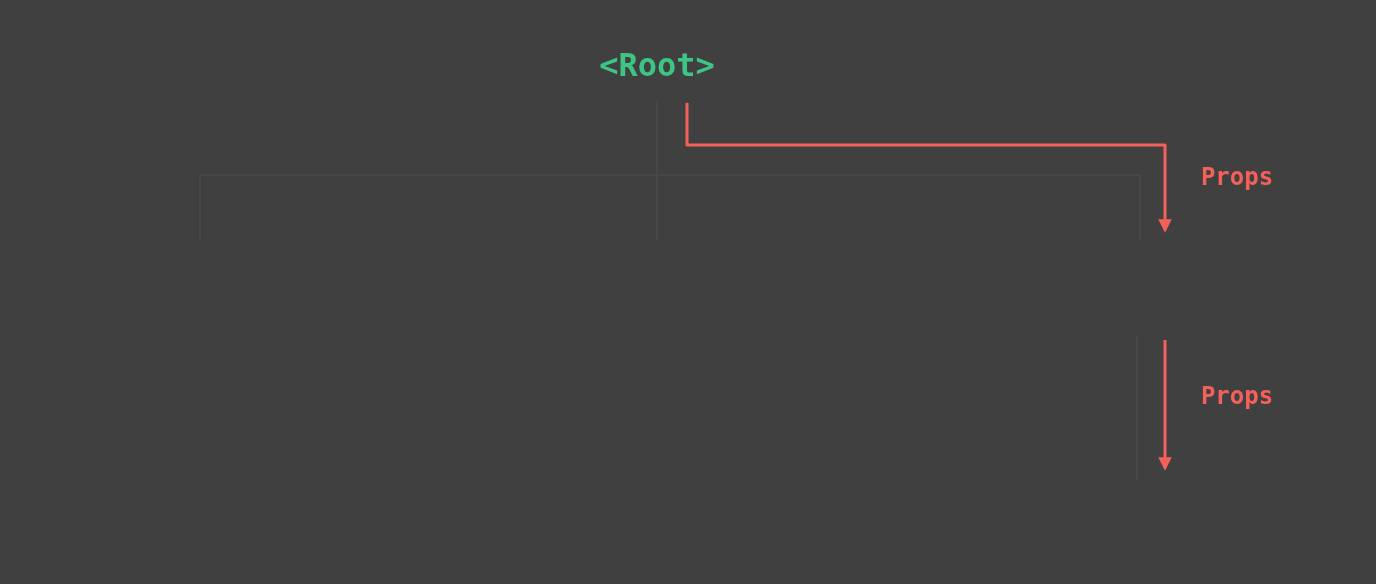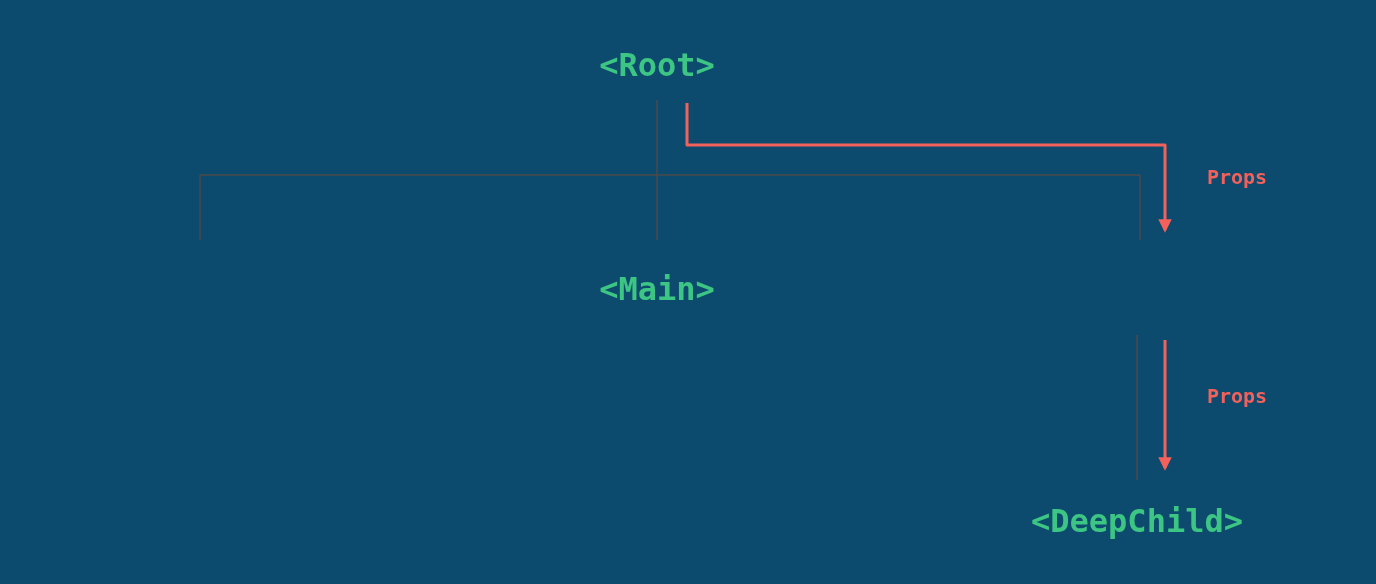--- a/index.html
+++ b/index.html
@@ -4,21 +4,21 @@
 <style>
   html, body {
     margin: 0;
     padding: 0;
     background: #000000;
   }
   .canvas {
     position: relative;
     width: 1376px;
     height: 584px;
-    background: #0c4a6e;
+    background: #404040;
     overflow: hidden;
     font-family: "DejaVu Sans Mono", monospace;
   }
   svg.wires {
     position: absolute;
     left: 0;
     top: 0;
     width: 1376px;
     height: 584px;
   }
@@ -29,21 +29,21 @@
     font-weight: bold;
     font-size: 32px;
     line-height: 1;
     white-space: nowrap;
   }
   .arrow-label {
     position: absolute;
     transform: translate(-50%, -50%);
     color: #f4605a;
     font-weight: bold;
-    font-size: 20px;
+    font-size: 24px;
     line-height: 1;
     white-space: nowrap;
   }
   .gray-edge { stroke: #4a4a4a; stroke-width: 1.5; fill: none; }
   .red-edge  { stroke: #f4605a; stroke-width: 3;   fill: none; stroke-linejoin: round; stroke-linecap: butt; }
 </style>
 </head>
 <body>
 
 <div class="canvas">
@@ -61,22 +61,20 @@
     <line class="gray-edge" x1="1140" y1="175" x2="1140" y2="240" stroke="#4a4a4a"></line>
     <line class="gray-edge" x1="1137" y1="335" x2="1137" y2="480" stroke="#4a4a4a"></line>
 
     <path class="red-edge" d="M 687 103 L 687 145 L 1165 145 L 1165 230" marker-end="url(#arrowhead)" stroke="#f4605a"></path>
     <path class="red-edge" d="M 1165 340 L 1165 468" marker-end="url(#arrowhead)" stroke="#f4605a"></path>
   </svg>
 
   <div class="node" style="left:657px; top:65px;">&lt;Root&gt;</div>
 
 
-  <div class="node" style="left:657px; top:289px;">&lt;Main&gt;</div>
 
 
-  <div class="node" style="left:1137px; top:521px;">&lt;DeepChild&gt;</div>
 
   <div class="arrow-label" style="left:1237px; top:177px;">Props</div>
 
   <div class="arrow-label" style="left:1237px; top:396px;">Props</div>
 
 </div>
 
 </body></html>

